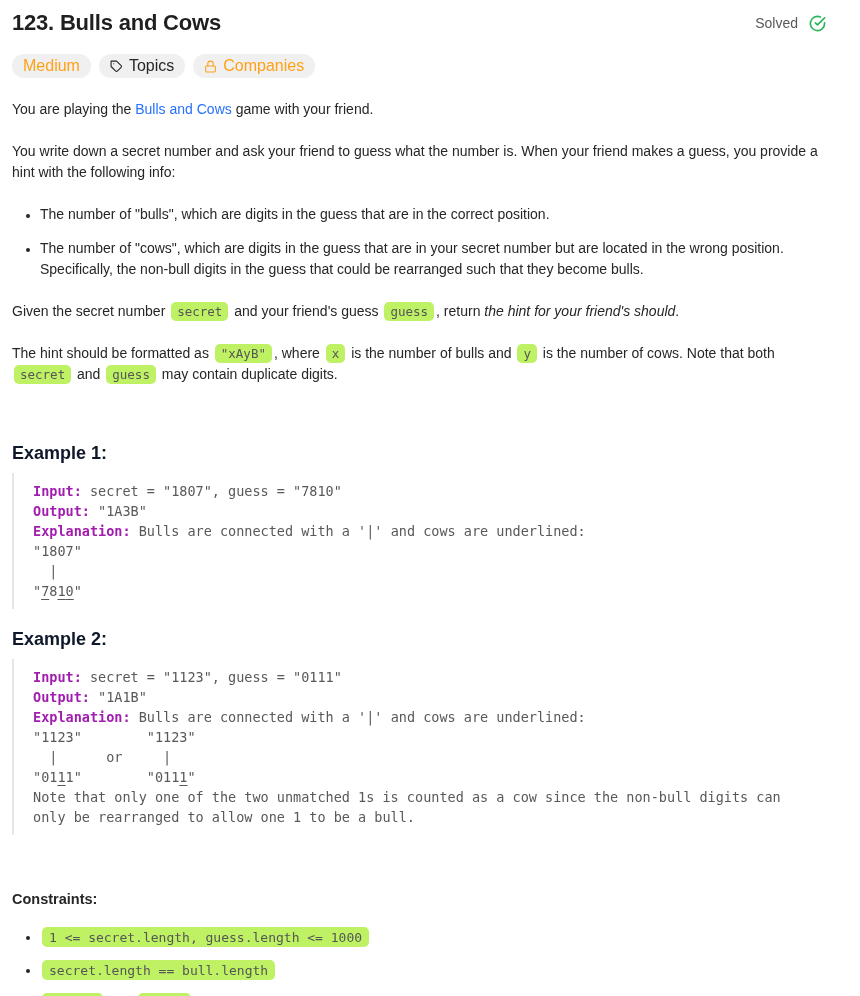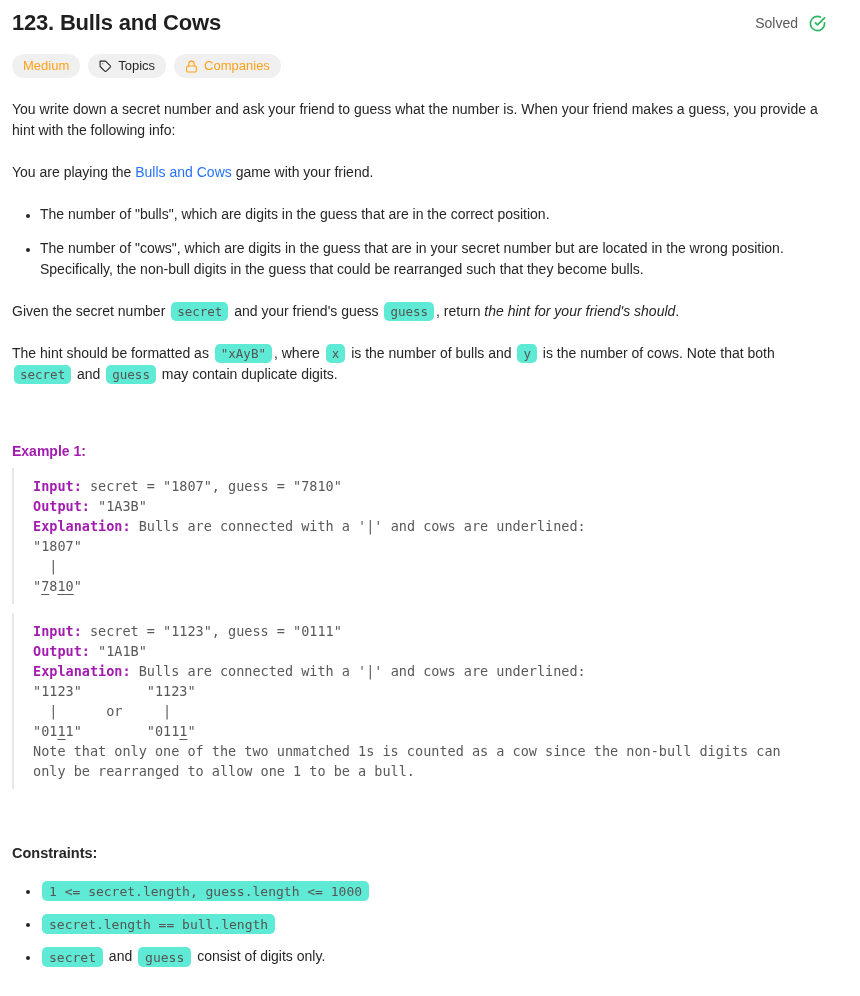--- a/index.html
+++ b/index.html
@@ -39,21 +39,21 @@
 
   
   .badges { display: flex; gap: 8px; margin-top: 16px; }
   .pill {
     display: inline-flex;
     align-items: center;
     gap: 6px;
     background: #f0f0f1;
     border-radius: 21px;
     padding: 4px 11px;
-    font-size: 13px;
+    font-size: 16px;
     line-height: 16px;
     color: #262626;
     cursor: pointer;
     user-select: none;
   }
   .pill .amber { color: #ffa116; }
   .pill svg { display: block; }
 
   
   .desc p {
@@ -76,32 +76,32 @@
   .seg-plain { }
   .seg-bold { font-weight: bold; color: #262626; }
   .seg-italic { font-style: italic; }
   .seg-link { color: #2672ff; cursor: pointer; font-weight: 500; }
   .seg-underline { text-decoration: underline; text-underline-offset: 3px; }
   .seg-code {
     font-family: "DejaVu Sans Mono", monospace;
     font-size: 12.5px;
     line-height: 16px;
     color: #565656;
-    background: #5eead4;
+    background: #bef264;
     border-radius: 5px;
     padding: 2px 6px;
     margin: 0 2px;
     white-space: pre;
   }
 
   
   .example-heading {
-    font-size: 14px;
+    font-size: 18px;
     font-weight: 700;
-    color: #a21caf;
+    color: #0f172a;
     margin: 20px 0 0 0;
   }
   .example-heading.first { margin-top: 58px; }
   .example-block {
     margin: 9px 0 0 0;
     border-left: 2px solid #e7e7e7;
     padding: 8px 10px 8px 19px;
     font-family: "DejaVu Sans Mono", monospace;
     font-size: 13.5px;
     color: #595959;
@@ -172,32 +172,33 @@
         <svg width="13" height="13" viewBox="0 0 24 24" fill="none" stroke="#ffa116" stroke-width="2" stroke-linecap="round" stroke-linejoin="round">
           <rect x="3" y="11" width="18" height="11" rx="2" ry="2"></rect>
           <path d="M7 11V7a5 5 0 0 1 10 0v4"></path>
         </svg>
       </span>
       <span class="amber">Companies</span>
     </span>
   </div>
 
   <div class="desc">
+    <p><span class="seg-plain">You are playing the </span><span class="seg-link">Bulls and Cows</span><span class="seg-plain"> game with your friend.</span></p>
     <p><span class="seg-plain">You write down a secret number and ask your friend to guess what the number is. When your friend makes a guess, you provide a hint with the following info:</span></p>
-    <p><span class="seg-plain">You are playing the </span><span class="seg-link">Bulls and Cows</span><span class="seg-plain"> game with your friend.</span></p>
     <ul class="hints">
       <li><span class="seg-plain">The number of "bulls", which are digits in the guess that are in the correct position.</span></li>
       <li><span class="seg-plain">The number of "cows", which are digits in the guess that are in your secret number but are located in the wrong position. Specifically, the non-bull digits in the guess that could be rearranged such that they become bulls.</span></li>
     </ul>
     <p><span class="seg-plain">Given the secret number </span><span class="seg-code">secret</span><span class="seg-plain"> and your friend's guess </span><span class="seg-code">guess</span><span class="seg-plain">, return </span><span class="seg-italic">the hint for your friend's should</span><span class="seg-plain">.</span></p>
     <p><span class="seg-plain">The hint should be formatted as </span><span class="seg-code">"xAyB"</span><span class="seg-plain">, where </span><span class="seg-code">x</span><span class="seg-plain"> is the number of bulls and </span><span class="seg-code">y</span><span class="seg-plain"> is the number of cows. Note that both </span><span class="seg-code">secret</span><span class="seg-plain"> and </span><span class="seg-code">guess</span><span class="seg-plain"> may contain duplicate digits.</span></p>
 
     <div class="example-heading first">Example 1:</div>
     <pre class="example-block"><div class="pre-line"><span class="seg-bold">Input: </span><span class="seg-plain">secret = "1807", guess = "7810"</span></div><div class="pre-line"><span class="seg-bold">Output: </span><span class="seg-plain">"1A3B"</span></div><div class="pre-line"><span class="seg-bold">Explanation: </span><span class="seg-plain">Bulls are connected with a '|' and cows are underlined:</span></div><div class="pre-line"><span class="seg-plain">"1807"</span></div><div class="pre-line"><span class="seg-plain">  |</span></div><div class="pre-line"><span class="seg-plain">"</span><span class="seg-underline">7</span><span class="seg-plain">8</span><span class="seg-underline">1</span><span class="seg-underline">0</span><span class="seg-plain">"</span></div></pre>
 
+    <div class="example-heading">Example 2:</div>
     <pre class="example-block"><div class="pre-line"><span class="seg-bold">Input: </span><span class="seg-plain">secret = "1123", guess = "0111"</span></div><div class="pre-line"><span class="seg-bold">Output: </span><span class="seg-plain">"1A1B"</span></div><div class="pre-line"><span class="seg-bold">Explanation: </span><span class="seg-plain">Bulls are connected with a '|' and cows are underlined:</span></div><div class="pre-line"><span class="seg-plain">"1123"        "1123"</span></div><div class="pre-line"><span class="seg-plain">  |      or     |</span></div><div class="pre-line"><span class="seg-plain">"01</span><span class="seg-underline">1</span><span class="seg-plain">1"        "011</span><span class="seg-underline">1</span><span class="seg-plain">"</span></div><div class="pre-line"><span class="seg-plain">Note that only one of the two unmatched 1s is counted as a cow since the non-bull digits can</span></div><div class="pre-line"><span class="seg-plain">only be rearranged to allow one 1 to be a bull.</span></div></pre>
 
     <div class="constraints-heading">Constraints:</div>
     <ul class="constraints">
       <li><span class="seg-code">1 &lt;= secret.length, guess.length &lt;= 1000</span></li>
       <li><span class="seg-code">secret.length == bull.length</span></li>
       <li><span class="seg-code">secret</span><span class="seg-plain"> and </span><span class="seg-code">guess</span><span class="seg-plain"> consist of digits only.</span></li>
     </ul>
   </div>
 

